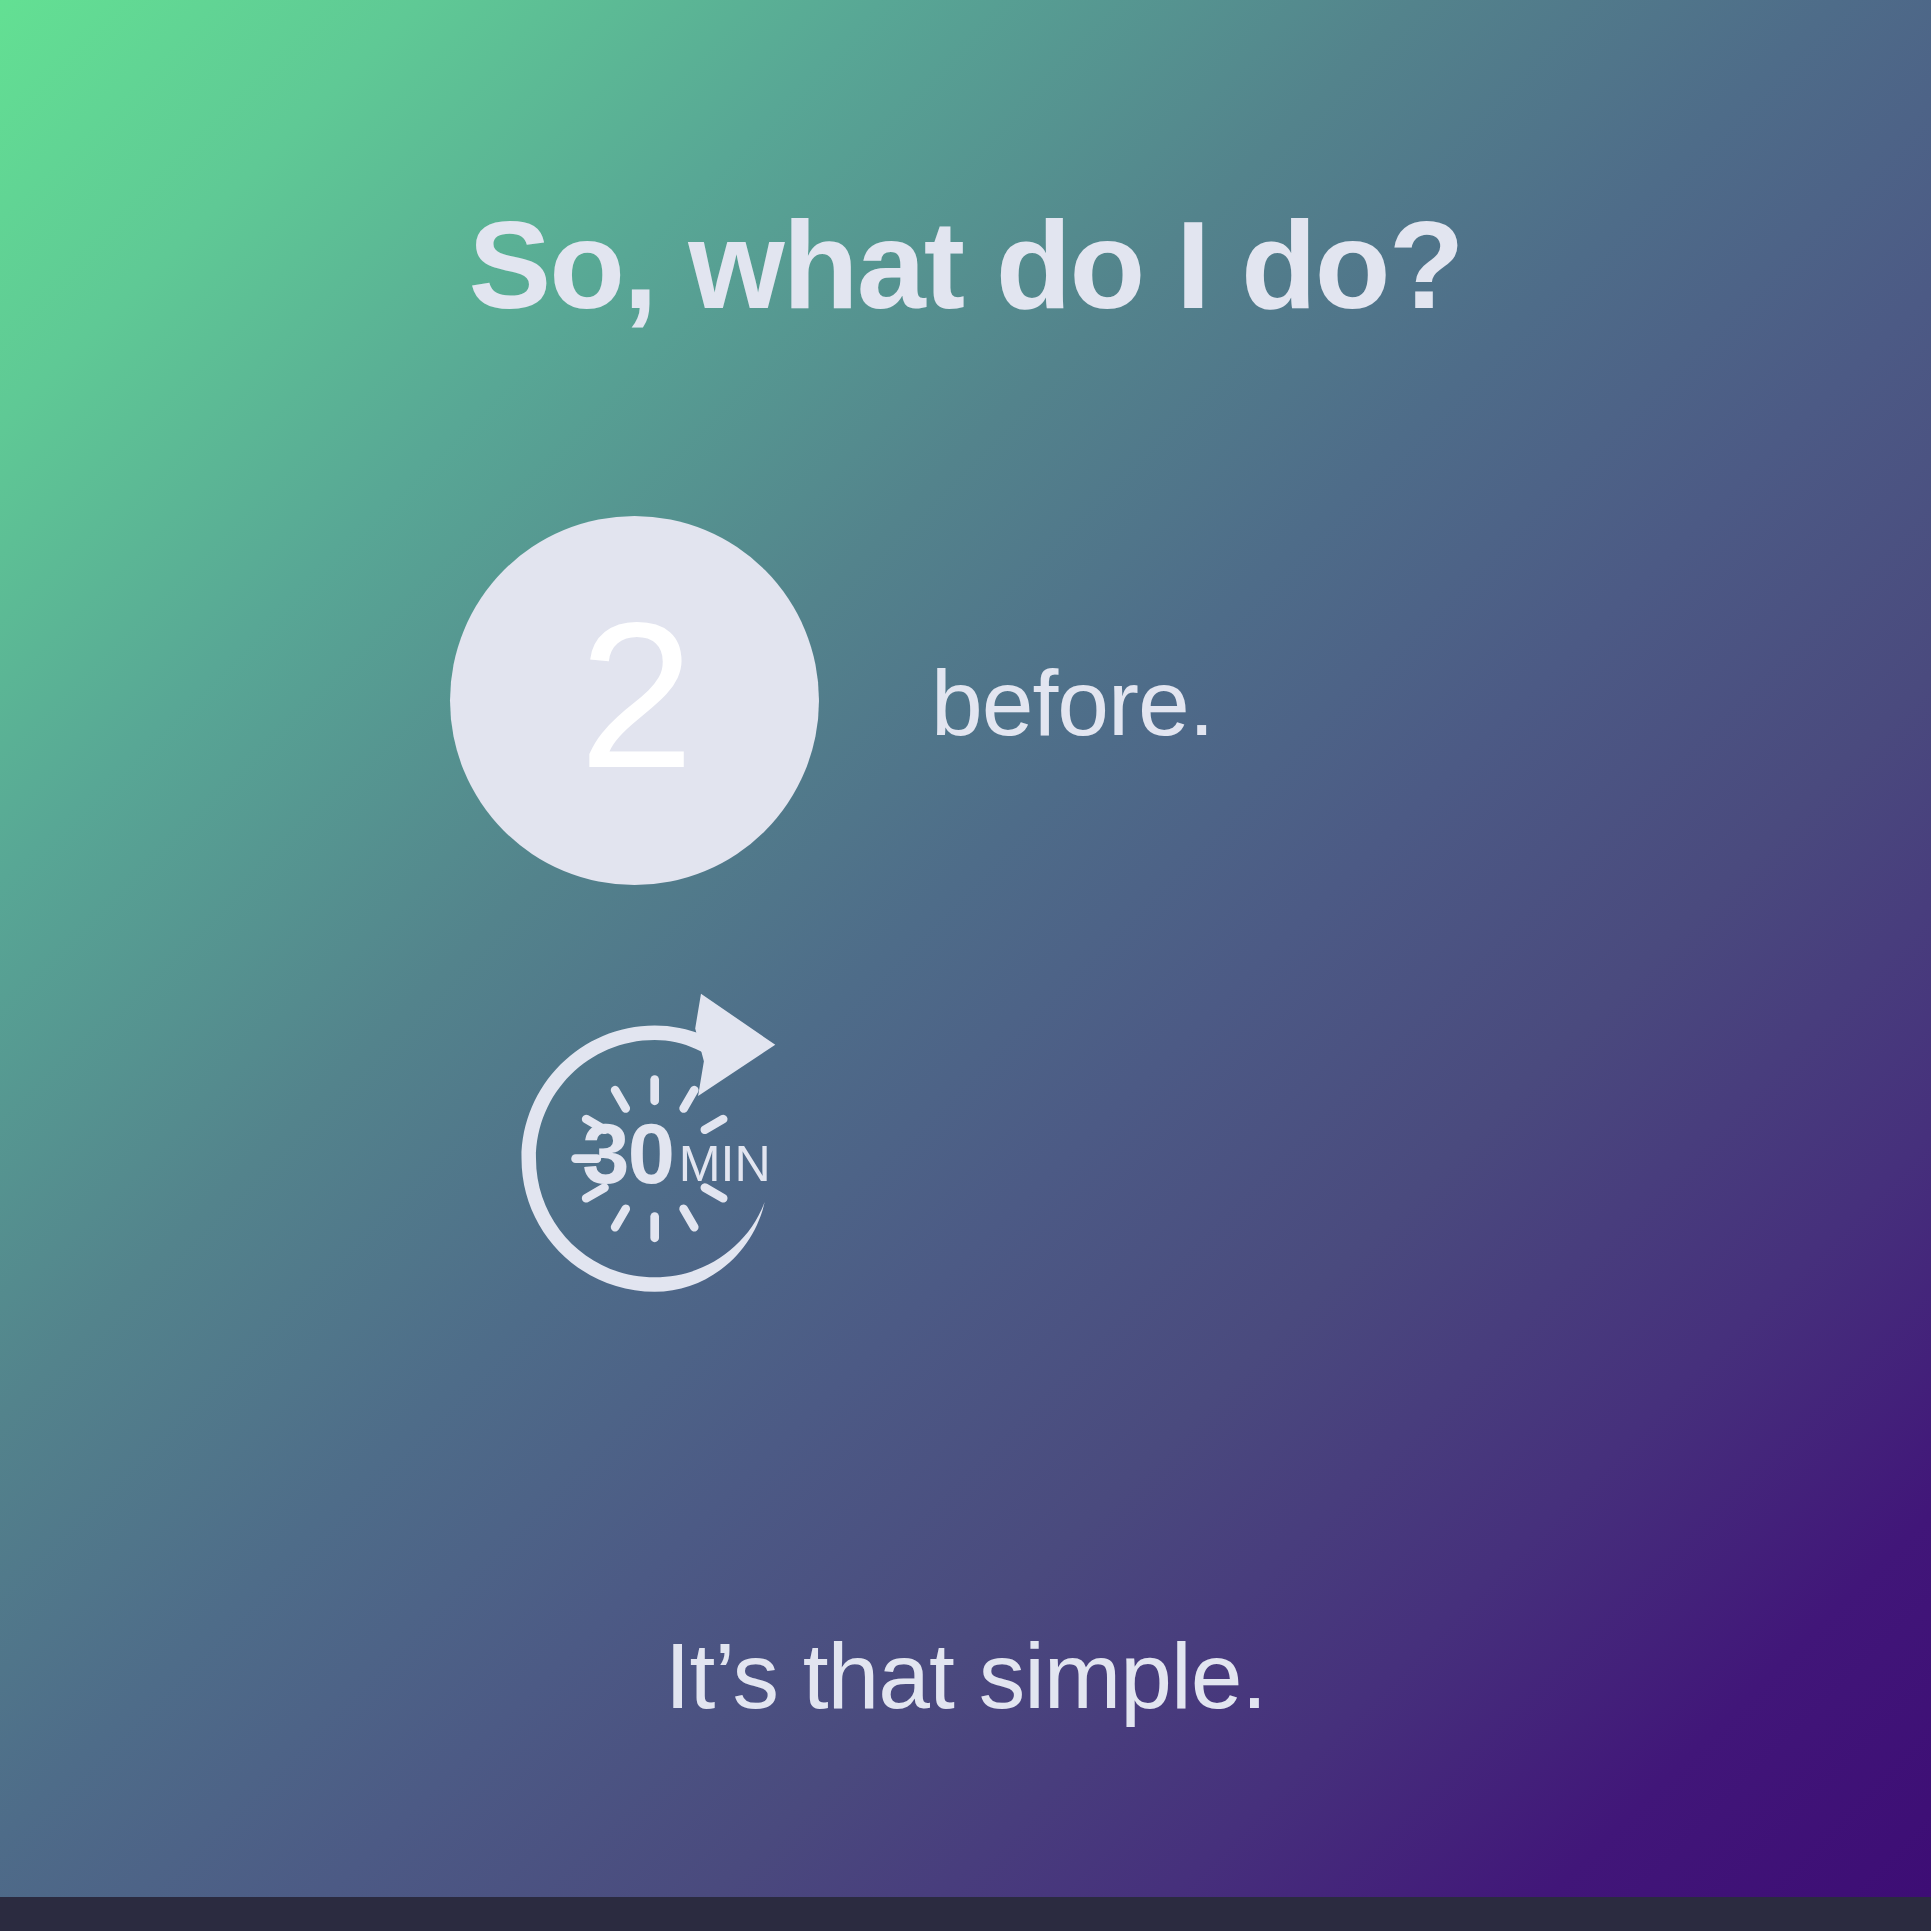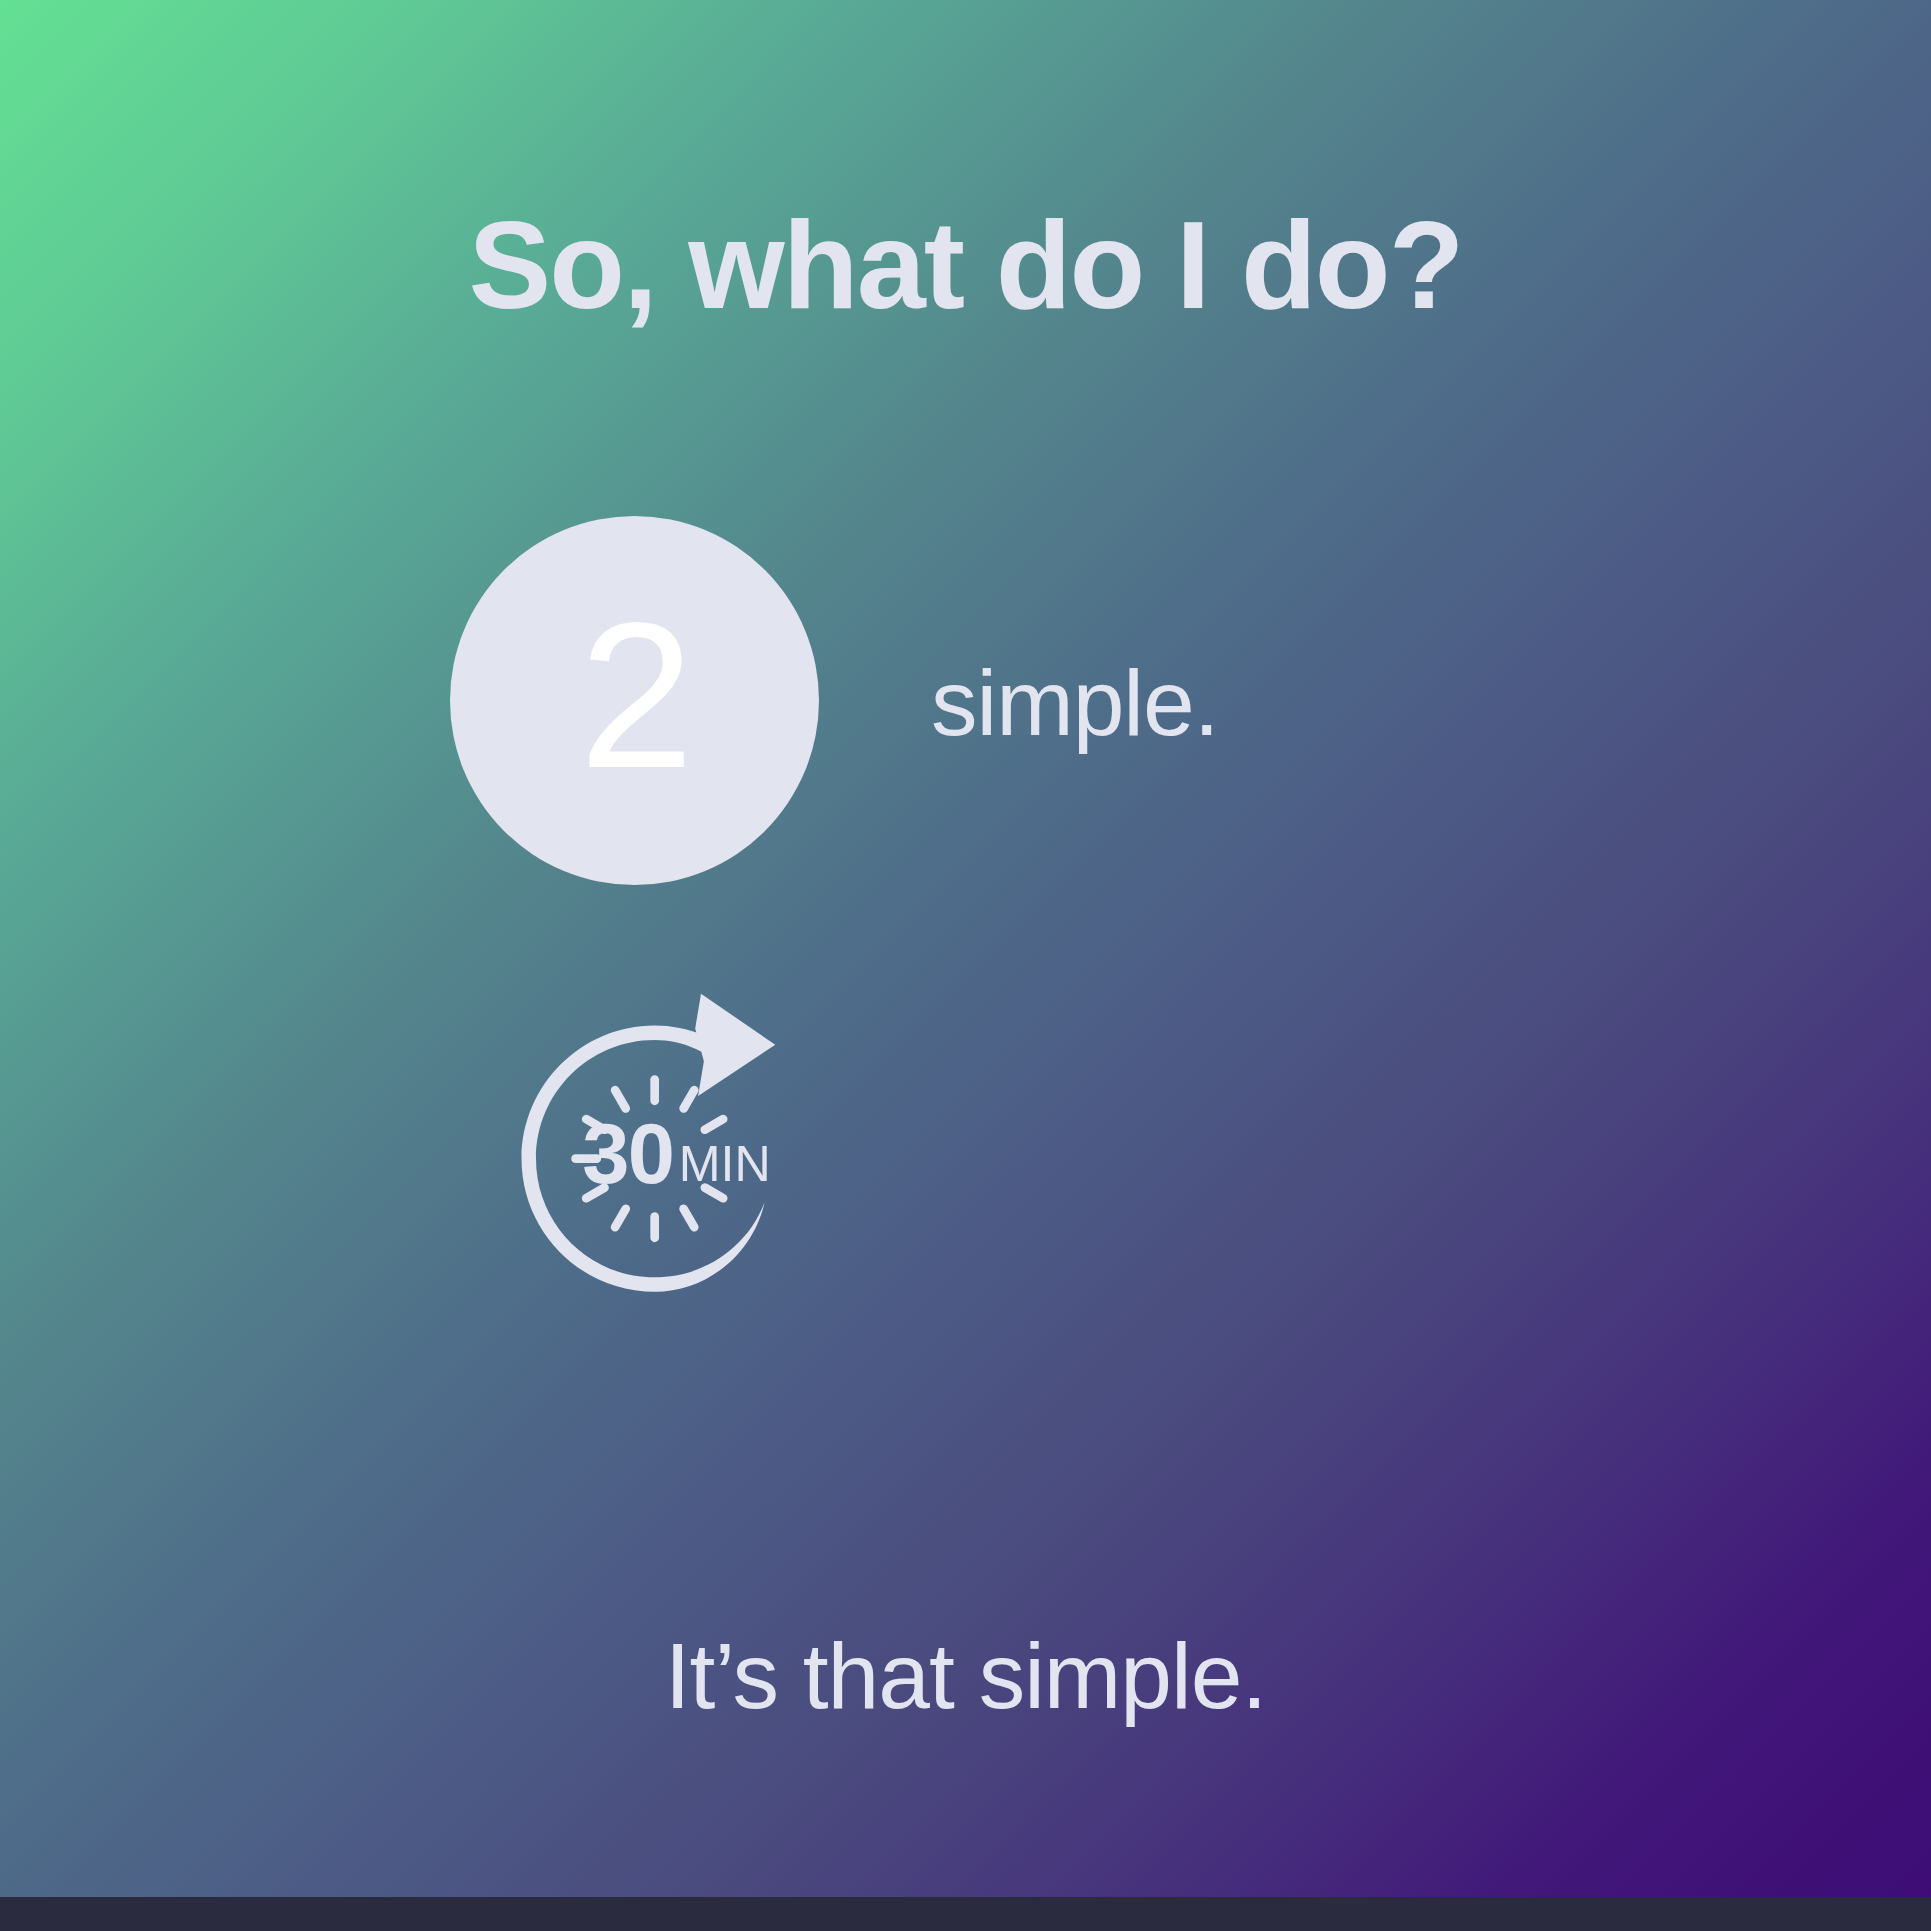--- a/index.html
+++ b/index.html
@@ -121,21 +121,21 @@
 <body>
 
 <div class="canvas">
 
   <div class="headline">So, what do I do?</div>
 
   <div class="row row-dose">
     <div class="badge-circle">
       <span class="badge-number">2</span>
     </div>
-    <div class="phrase phrase-dose">simple.</div>
+    <div class="phrase phrase-dose">before.</div>
   </div>
 
   <div class="row row-timing">
     <div class="clock-icon">
       <svg viewBox="0 0 370 370" xmlns="http://www.w3.org/2000/svg" aria-hidden="true">
         <g fill="#e2e5f0">
 
           <path d="
             M 258 92
             C 238 70, 210 57, 180 57

